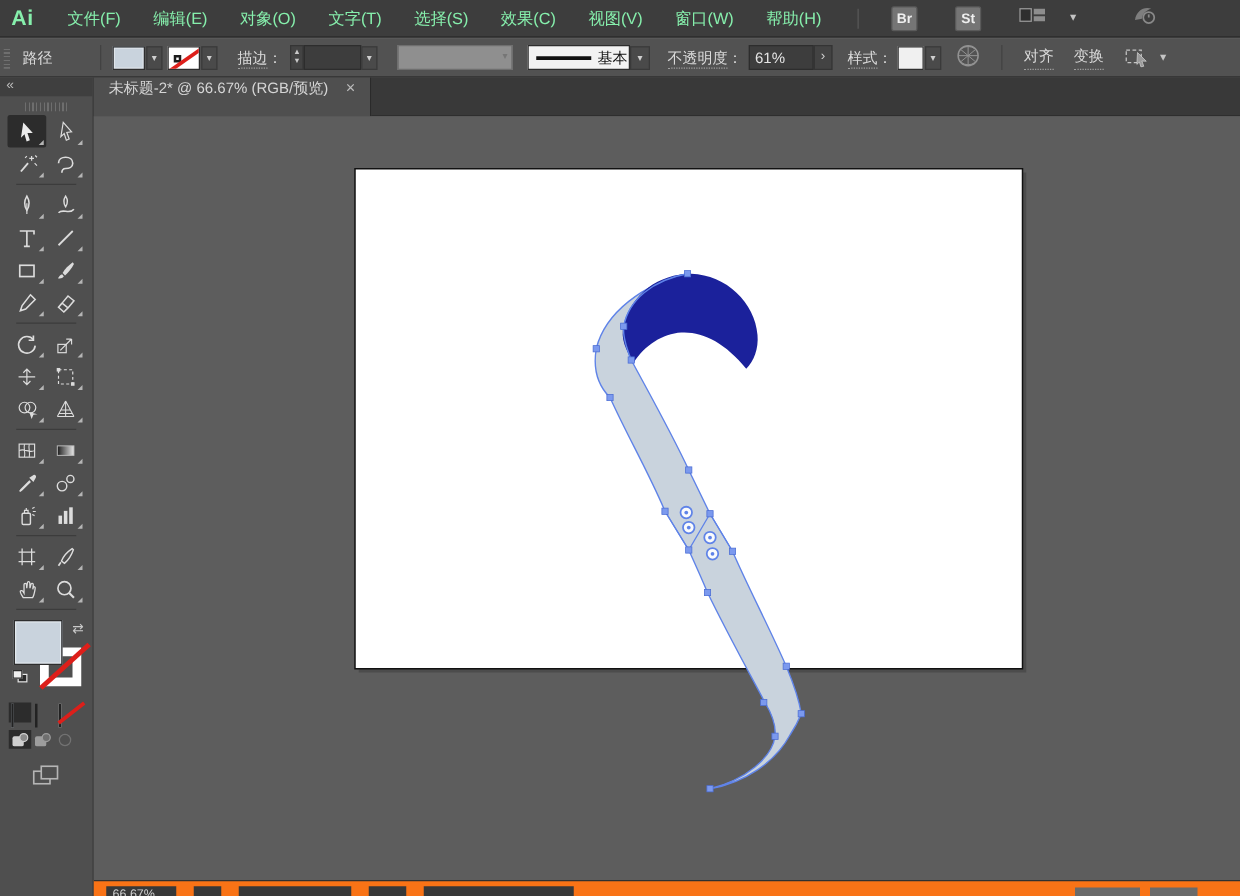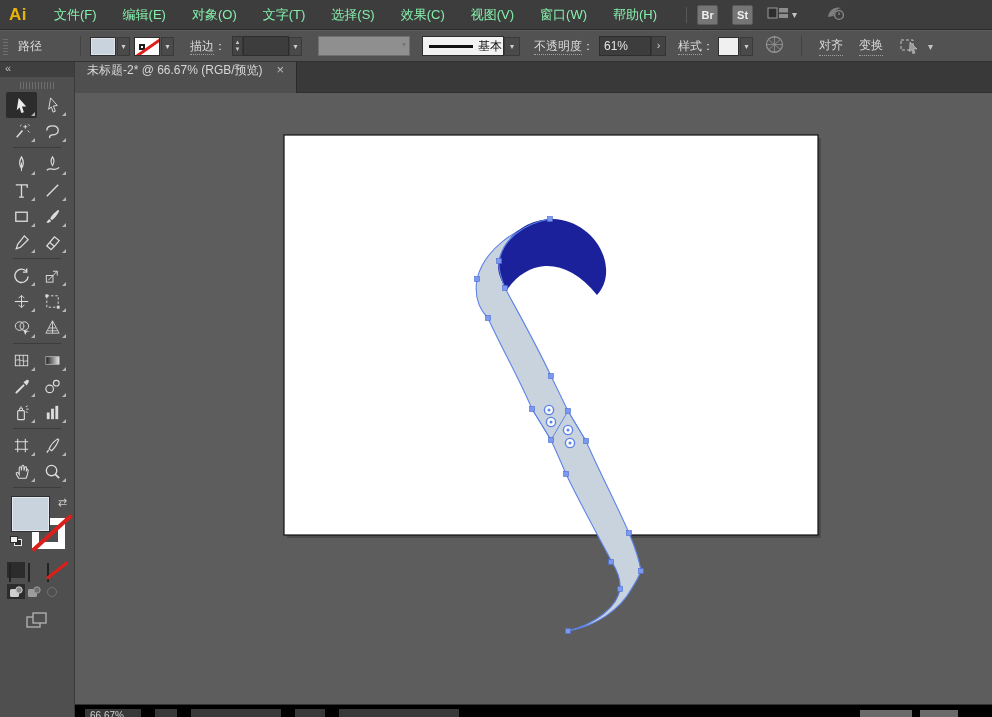--- a/index.html
+++ b/index.html
@@ -3,24 +3,24 @@
 <meta charset="utf-8">
 <style>
   * { margin:0; padding:0; box-sizing:border-box; }
   html,body { width:992px; height:717px; overflow:hidden; background:#5d5d5d;
     font-family:"Liberation Sans","DejaVu Sans",sans-serif; }
   .app { position:relative; width:992px; height:717px; background:#5d5d5d; }
 
   
   .menu-bar { position:absolute; left:0; top:0; width:992px; height:30px;
     background:#3d3d3d; border-bottom:1px solid #2b2b2b; display:flex; align-items:center; }
-  .logo { color:#eab308; font-weight:bold; font-size:17px; margin:0 14px 0 9px; letter-spacing:0.5px; }
+  .logo { color:#86efac; font-weight:bold; font-size:17px; margin:0 14px 0 9px; letter-spacing:0.5px; }
   .menus { display:flex; }
   .menus span { color:#86efac; font-size:13px; padding:0 13px; line-height:30px; cursor:default; }
-  .mb-right { display:flex; align-items:center; margin-left:6px; }
+  .mb-right { display:flex; align-items:center; margin-left:6px;gap:16px; }
   .vsep { width:1px; height:16px; background:#585858; margin:0 10px; }
   .chip { background:#757575; color:#efefef; border:1px solid #5a5a5a; border-radius:2px;
     width:21px; height:20px; font-size:11px; font-weight:bold; line-height:18px; text-align:center; margin-right:14px; }
   .chev { color:#c4c4c4; font-size:10px; margin:0 6px 0 3px; }
 
   
   .control-bar { position:absolute; left:0; top:31px; width:992px; height:31px;
     background:#525252; border-bottom:1px solid #303030; display:flex; align-items:center; font-size:12px; color:#dadada; }
   .grip { width:5px; height:18px; margin:0 6px 0 3px;
     background:repeating-linear-gradient(0deg,#6f6f6f 0 1px,transparent 1px 3px); }
@@ -92,21 +92,21 @@
   .mode-row { display:flex; margin:6px 0 0 7px; }
   .mode { width:18px; height:15px; display:flex; align-items:center; justify-content:center; }
   .mode.active { background:#2c2c2c; }
   .screen-mode { margin:12px auto 0 auto; width:24px; }
 
   
   .canvas { position:absolute; left:75px; top:93px; right:0; bottom:13px; background:#5d5d5d; overflow:hidden; }
   .canvas svg { position:absolute; left:0; top:0; }
 
   
-  .status-bar { position:absolute; left:75px; bottom:0; right:0; height:13px; background:#000000;
+  .status-bar { position:absolute; left:75px; bottom:0; right:0; height:13px; background:#f97316;
     border-top:1px solid #313131; overflow:hidden; }
   .sb-item { position:absolute; top:4px; height:14px; background:#383838; color:#cfcfcf;
     font-size:10px; line-height:13px; padding:0 5px; }
   .sb-chip { position:absolute; top:5px; height:12px; background:#6a6a6a; }
 </style>
 </head>
 <body>
 
 <div class="app">
 

